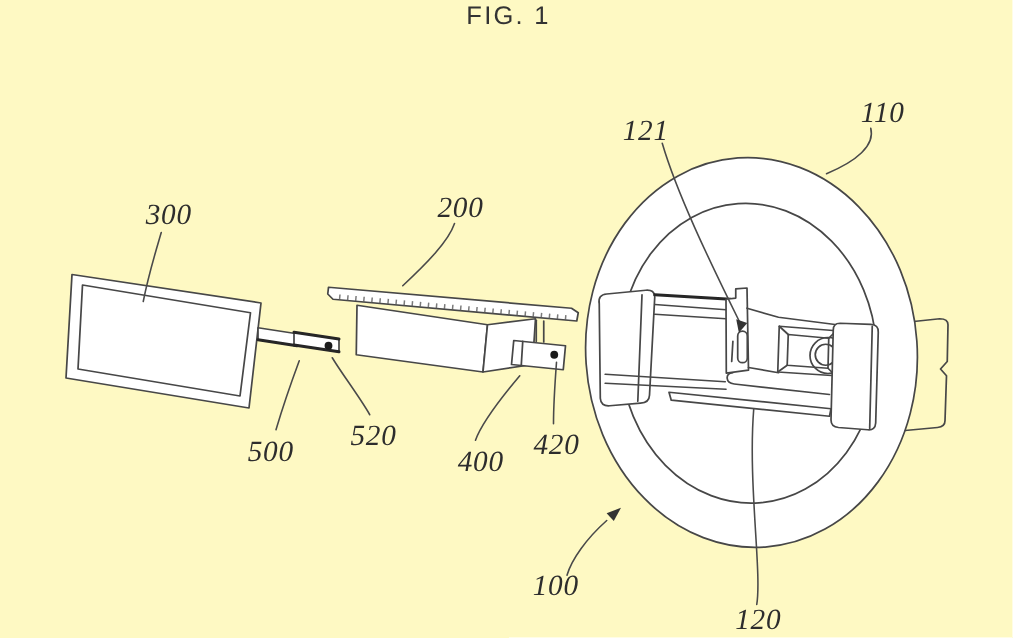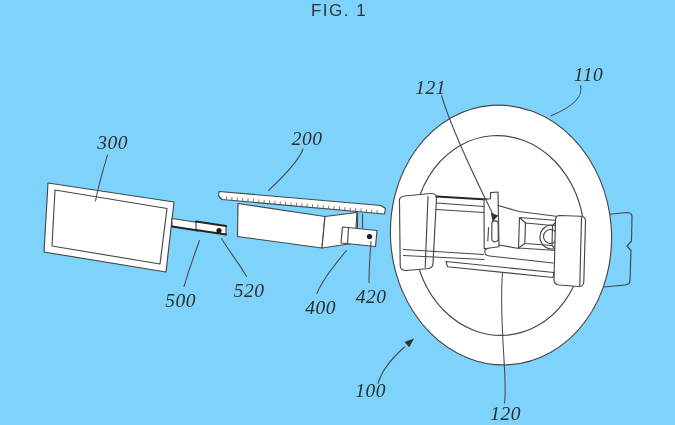--- a/index.html
+++ b/index.html
@@ -1,17 +1,17 @@
 <!DOCTYPE html>
 <html><head>
 <meta charset="utf-8">
 <style>
   html,body{margin:0;padding:0;background:#ffffff;}
   .stage{
-    position:relative;width:675px;height:425px;background:#7dd3fc;overflow:hidden;
+    position:relative;width:675px;height:425px;background:#fef9c3;overflow:hidden;
     font-family:"Liberation Serif",serif;
   }
   svg{display:block}
   .ln{fill:none;stroke:#474747;stroke-width:1.15;stroke-linecap:round;stroke-linejoin:round;}
   .lnthick{fill:none;stroke:#262626;stroke-width:2;stroke-linecap:round;}
   .fillw{fill:#ffffff;stroke:#474747;stroke-width:1.15;stroke-linejoin:round;}
   .dot{fill:#1b1b1b;stroke:none;}
   .hatch{fill:none;stroke:#5a5a5a;stroke-width:3.4;stroke-dasharray:1 4.4;opacity:.8;}
   .leader{fill:none;stroke:#4a4a4a;stroke-width:1.05;stroke-linecap:round;}
   .arrow{fill:#333333;stroke:none;}

